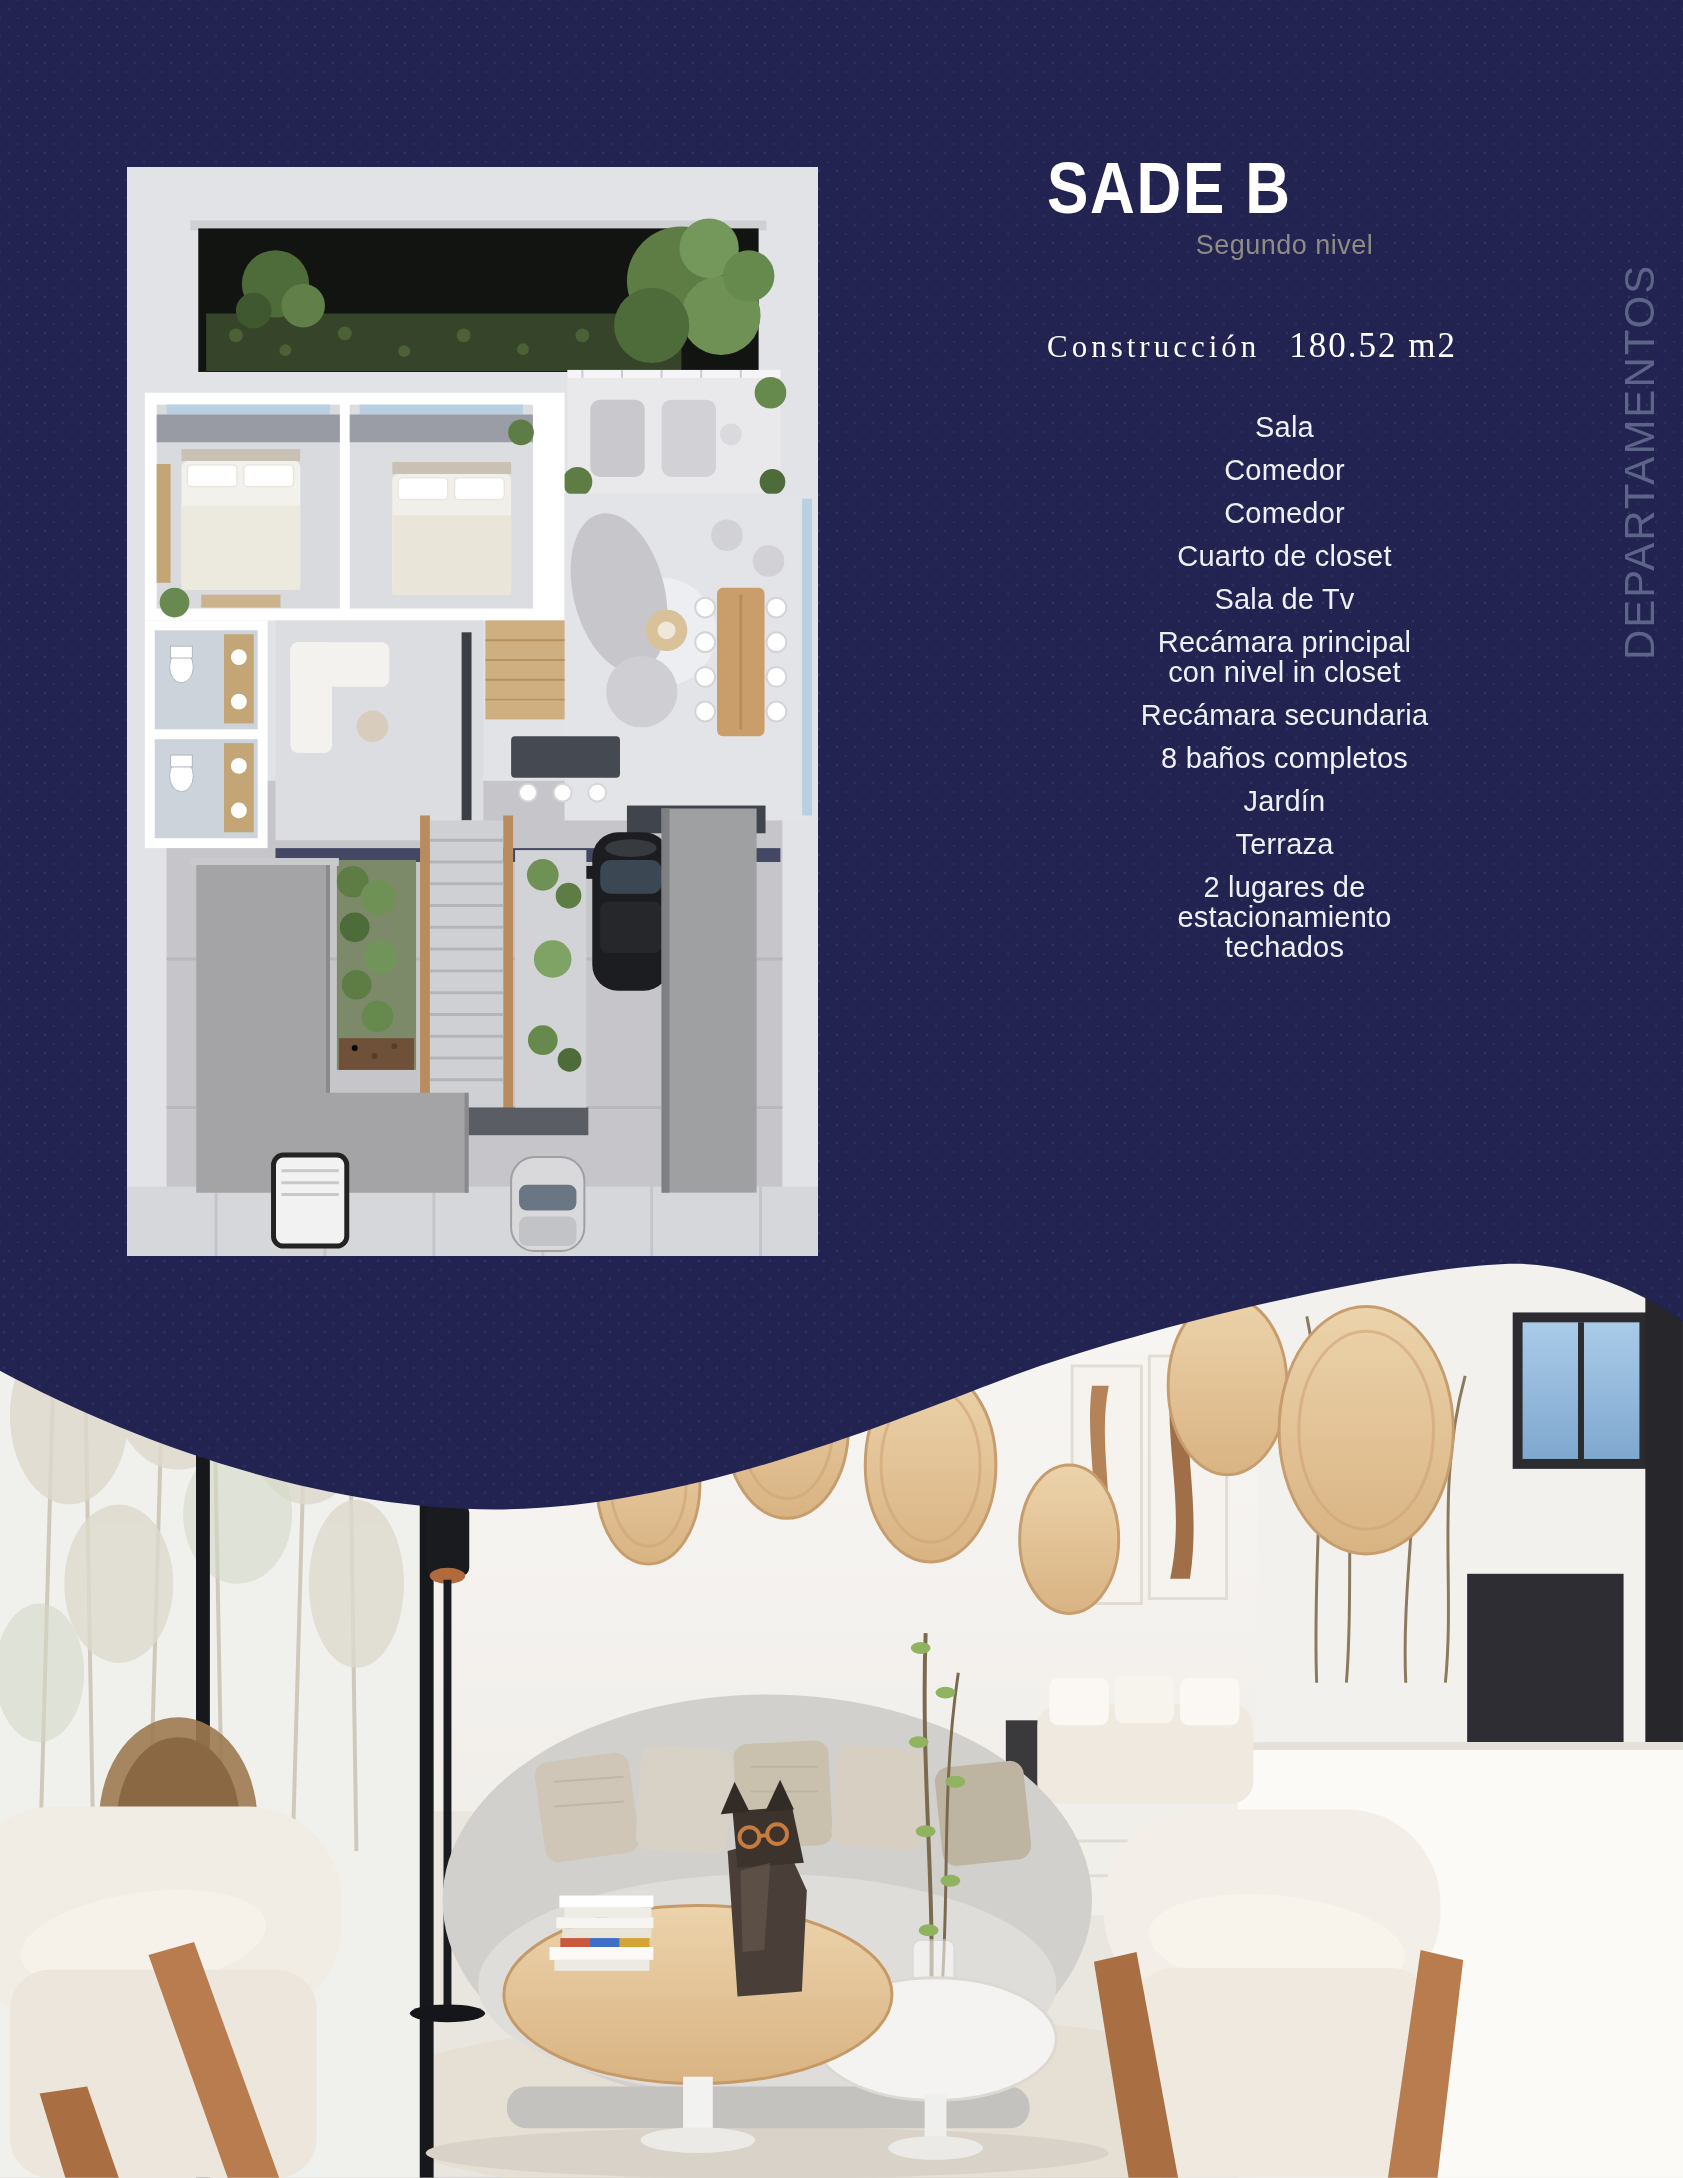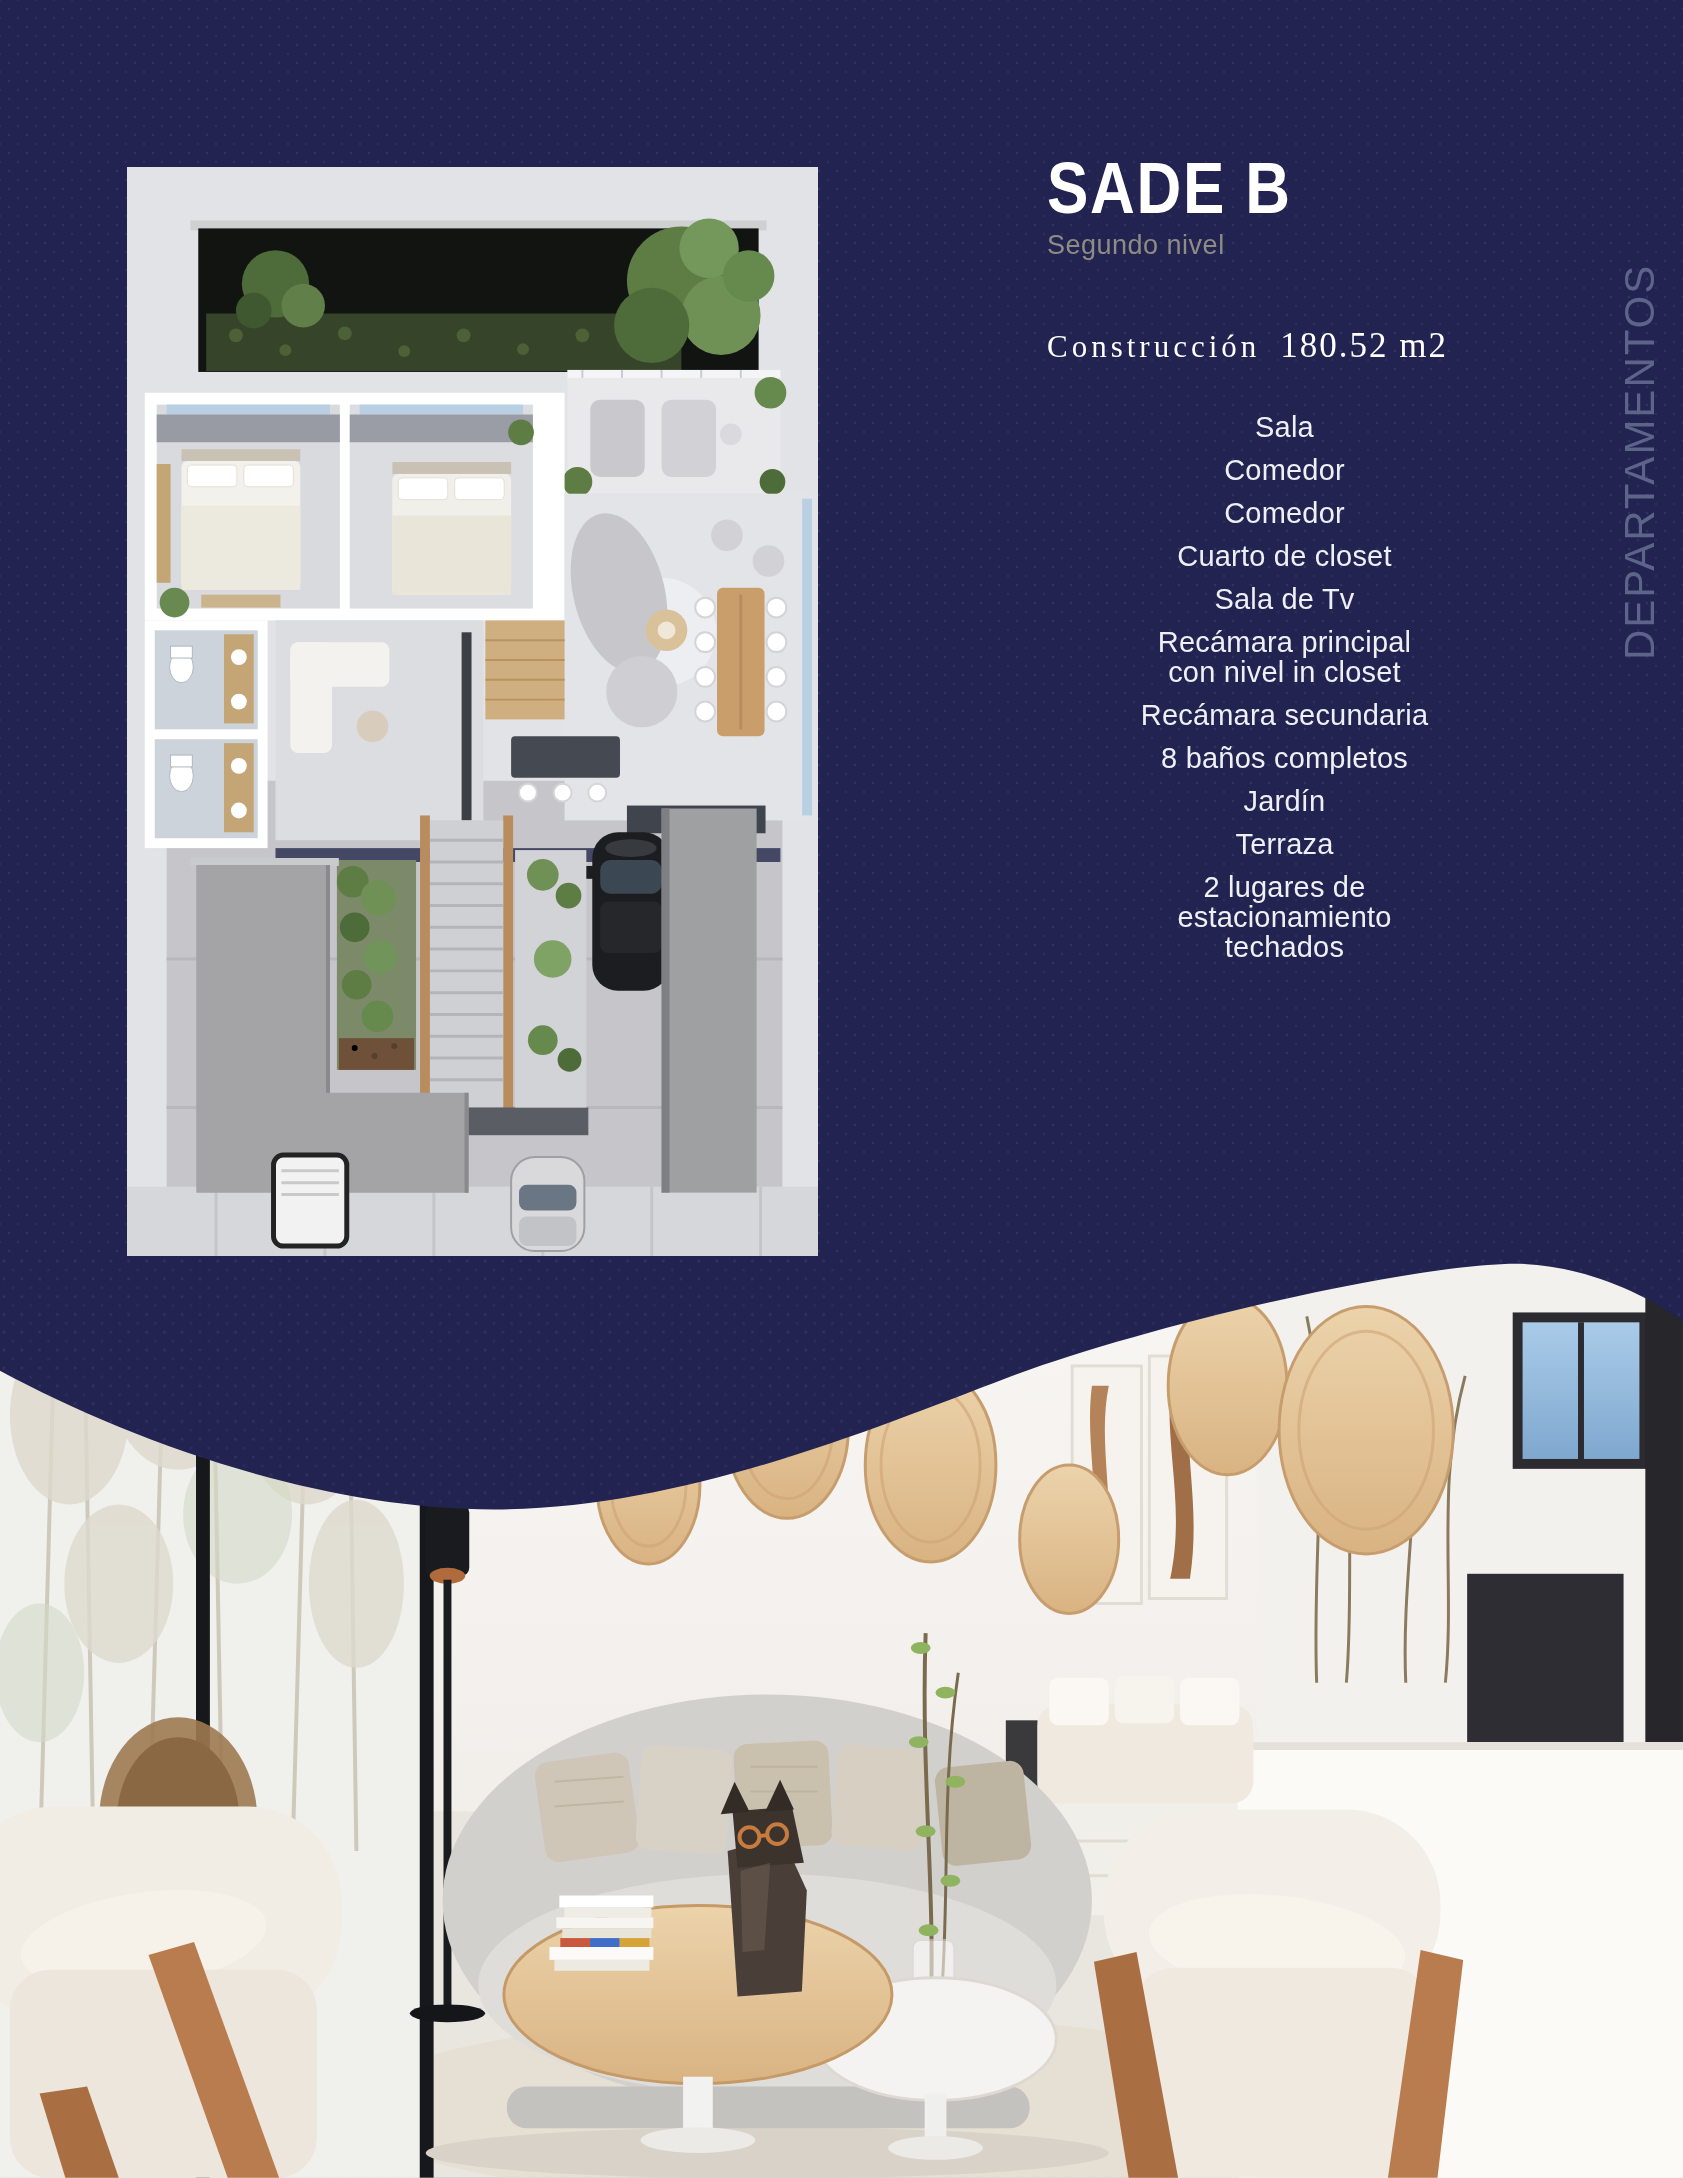--- a/index.html
+++ b/index.html
@@ -23,24 +23,24 @@
   .plan-card{
     position:absolute;left:127px;top:167px;width:691px;height:1089px;
     background:var(--card-bg);
   }
   .plan-card svg{display:block;width:100%;height:100%;}
   .content{position:absolute;left:1047px;top:149px;width:475px;color:var(--title);}
   .title{
     margin:0;font-size:73px;font-weight:700;letter-spacing:2px;line-height:1.08;
     transform:scaleX(.85);transform-origin:left top;white-space:nowrap;
   }
-  .subtitle{font-size:27px;color:var(--muted);margin-top:2px;letter-spacing:0.5px;}
+  .subtitle{font-size:27px;color:var(--muted);margin-top:2px;letter-spacing:0.5px;text-align:center;}
   .construction{
     margin-top:65px;font-family:"Liberation Serif", serif;
-    display:flex;gap:20px;align-items:baseline;color:var(--title);
+    display:flex;gap:29px;align-items:baseline;color:var(--title);
   }
   .construction .label{font-size:31px;letter-spacing:4px;}
   .construction .value{font-size:35px;letter-spacing:2px;}
   .features{list-style:none;margin:46px 0 0;padding:0;text-align:center;}
   .features li{
     font-size:29px;line-height:30px;margin-bottom:13px;color:var(--list);
     white-space:pre-line;letter-spacing:0.2px;
   }
   .watermark{
     position:absolute;left:1616px;top:312px;height:348px;

